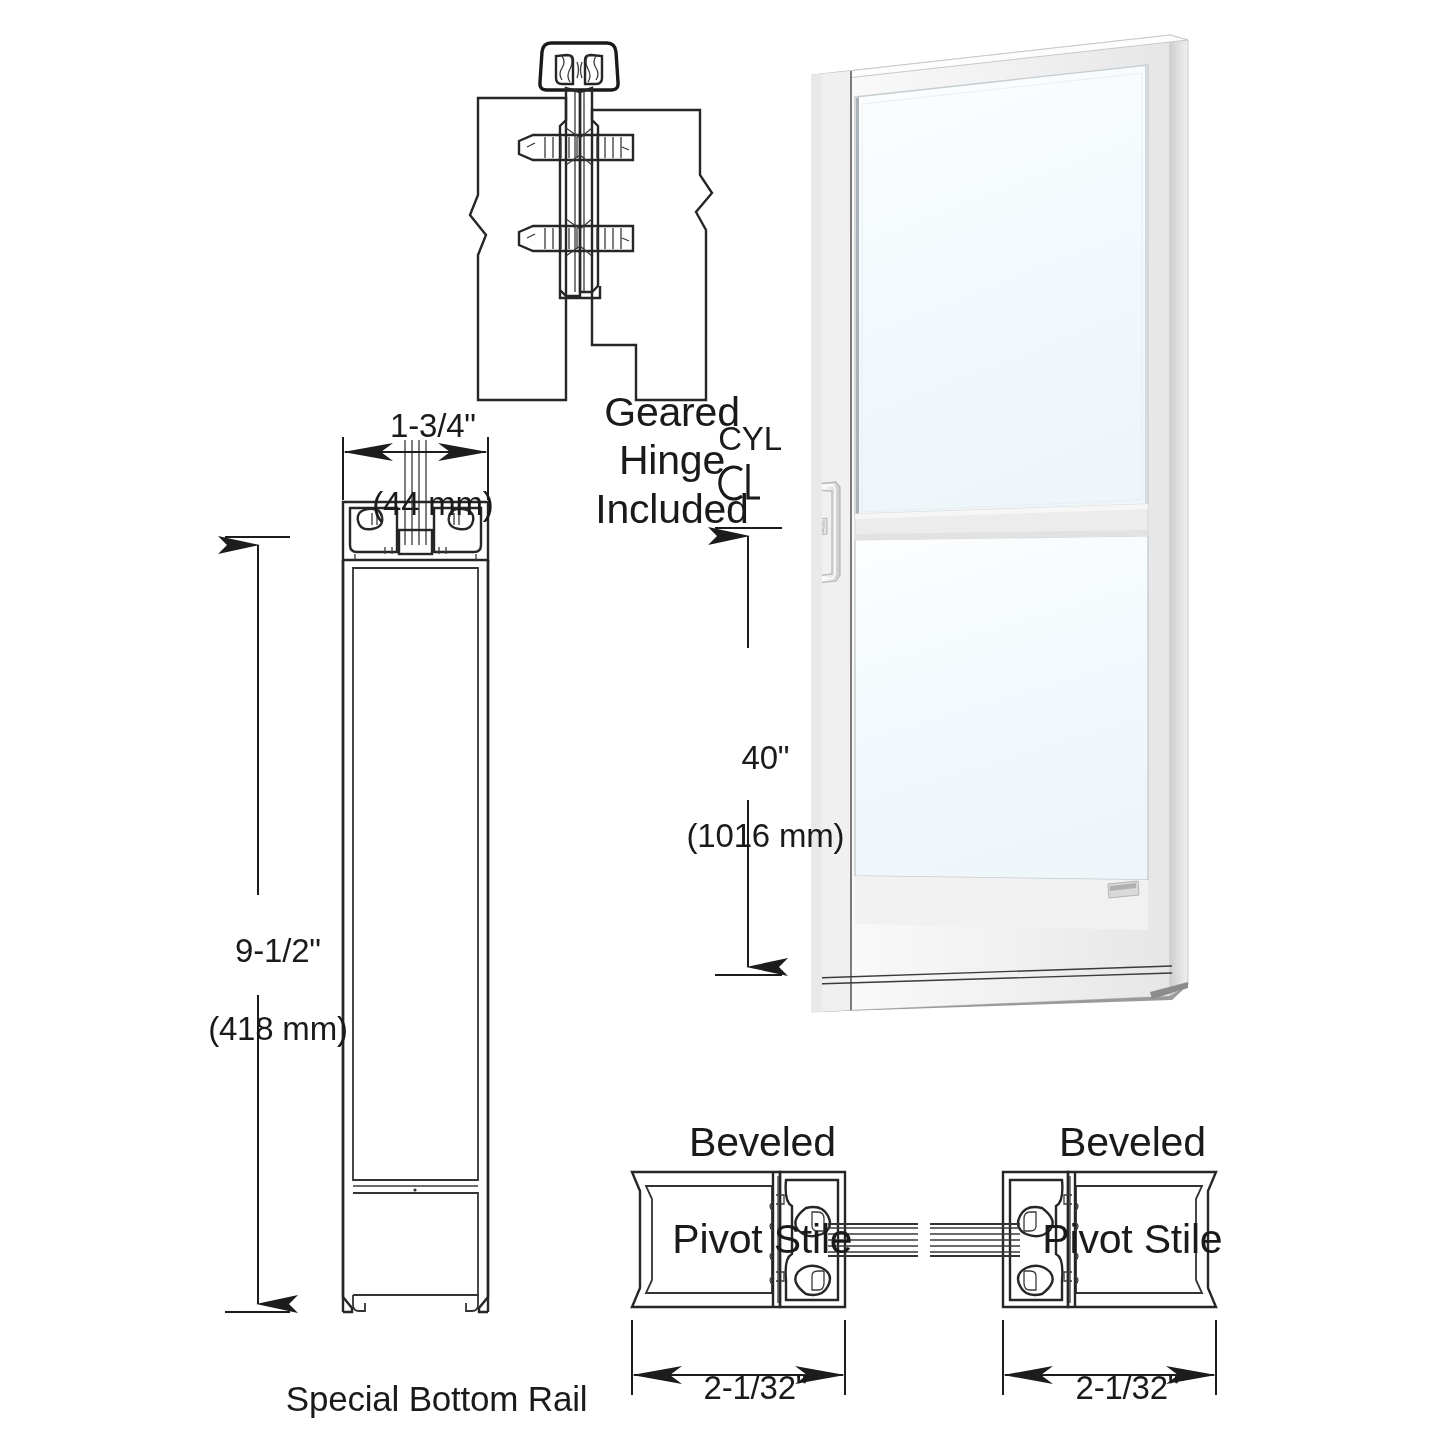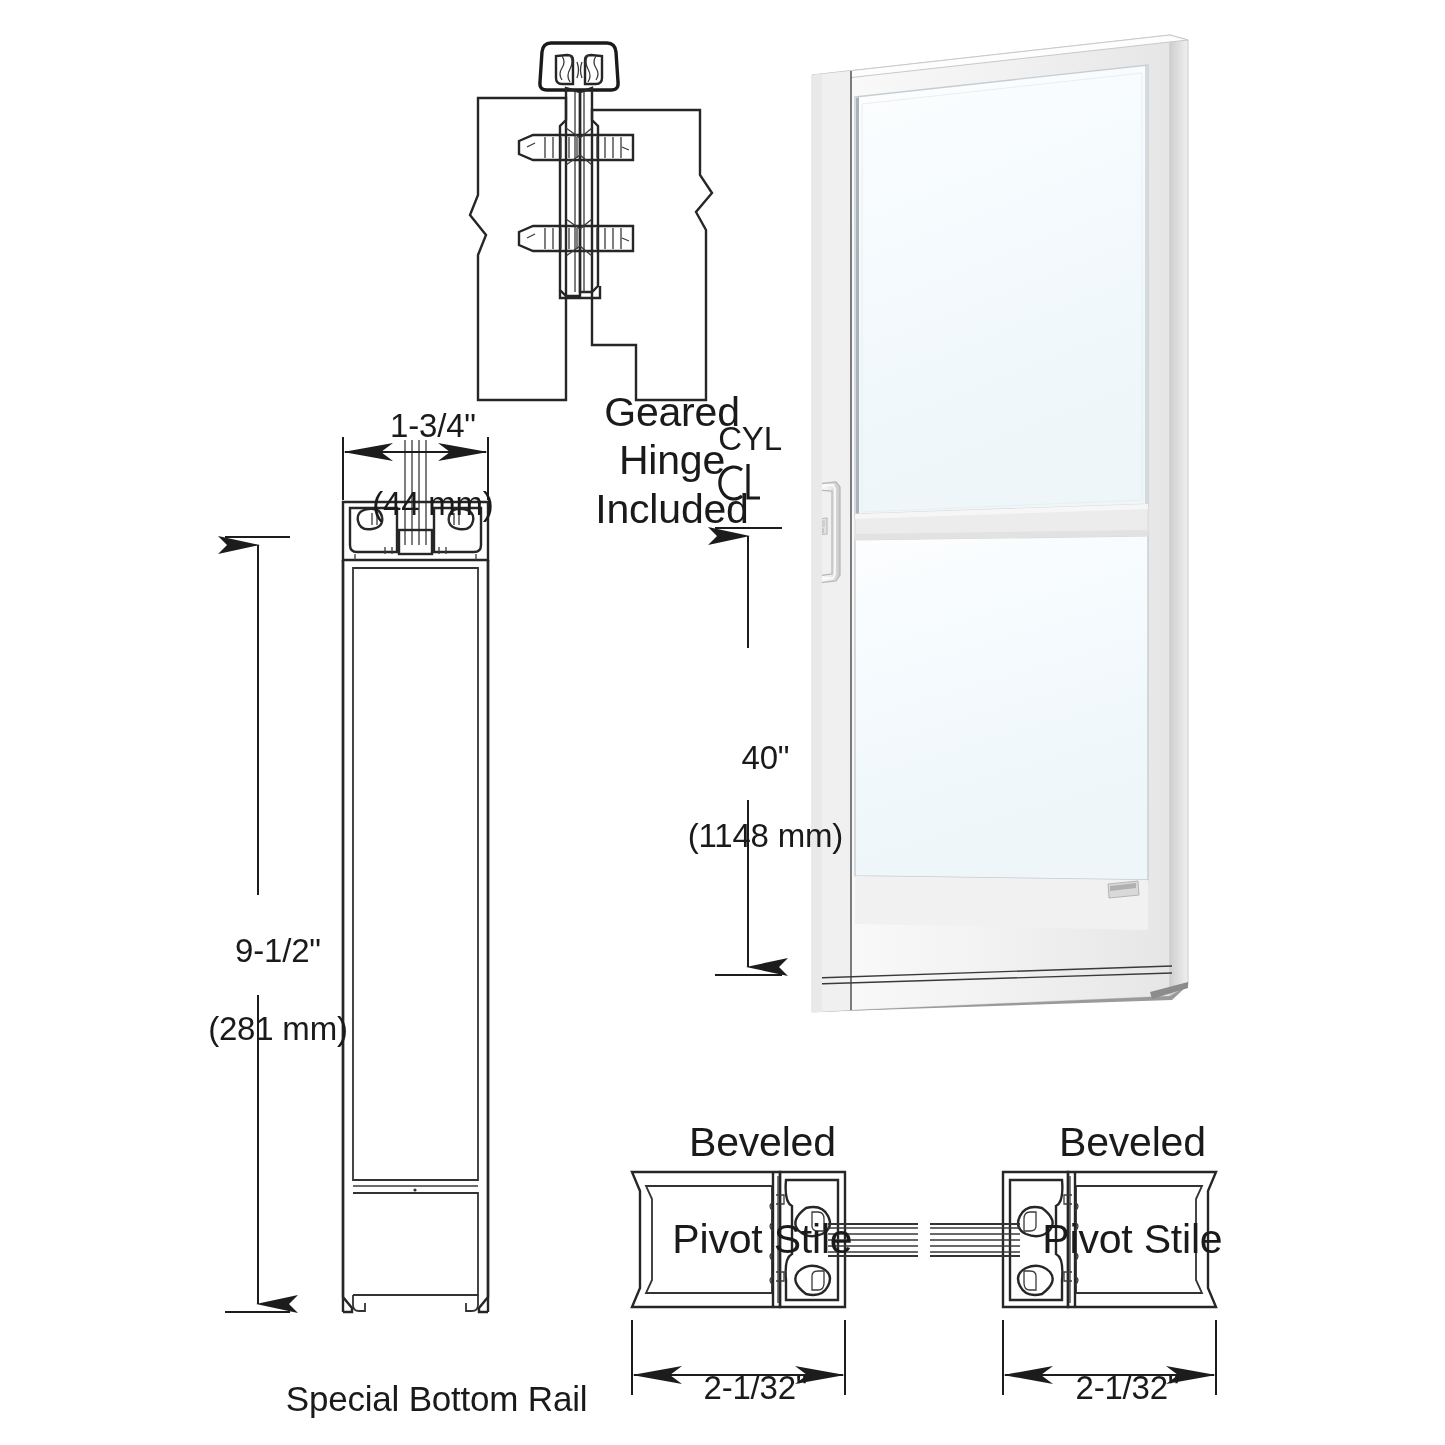--- a/index.html
+++ b/index.html
@@ -303,26 +303,26 @@
   </div>
 
   <div class="lbl note-text" style="left:572px; top:388px; width:200px; white-space:pre-line;">Geared
 Hinge
 Included</div>
 
   <div class="lbl dim-text" style="left:700px; top:420px; width:100px;">CYL</div>
 
   <div class="lbl dim-text" style="left:640px; top:700px; width:215px;">
     <span>40"</span><br>
-    <span>(1148 mm)</span>
+    <span>(1016 mm)</span>
   </div>
 
   <div class="lbl dim-text" style="left:155px; top:893px; width:210px;">
     <span>9-1/2"</span><br>
-    <span>(281 mm)</span>
+    <span>(418 mm)</span>
   </div>
 
   <div class="lbl big-note" style="left:245px; top:1337px; width:345px;">
     <span>Special Bottom Rail</span><br>
     
   </div>
 
   <div class="lbl note-text" style="left:625px; top:1070px; width:230px;">
     <span>Beveled</span><br>
     <span>Pivot Stile</span>

